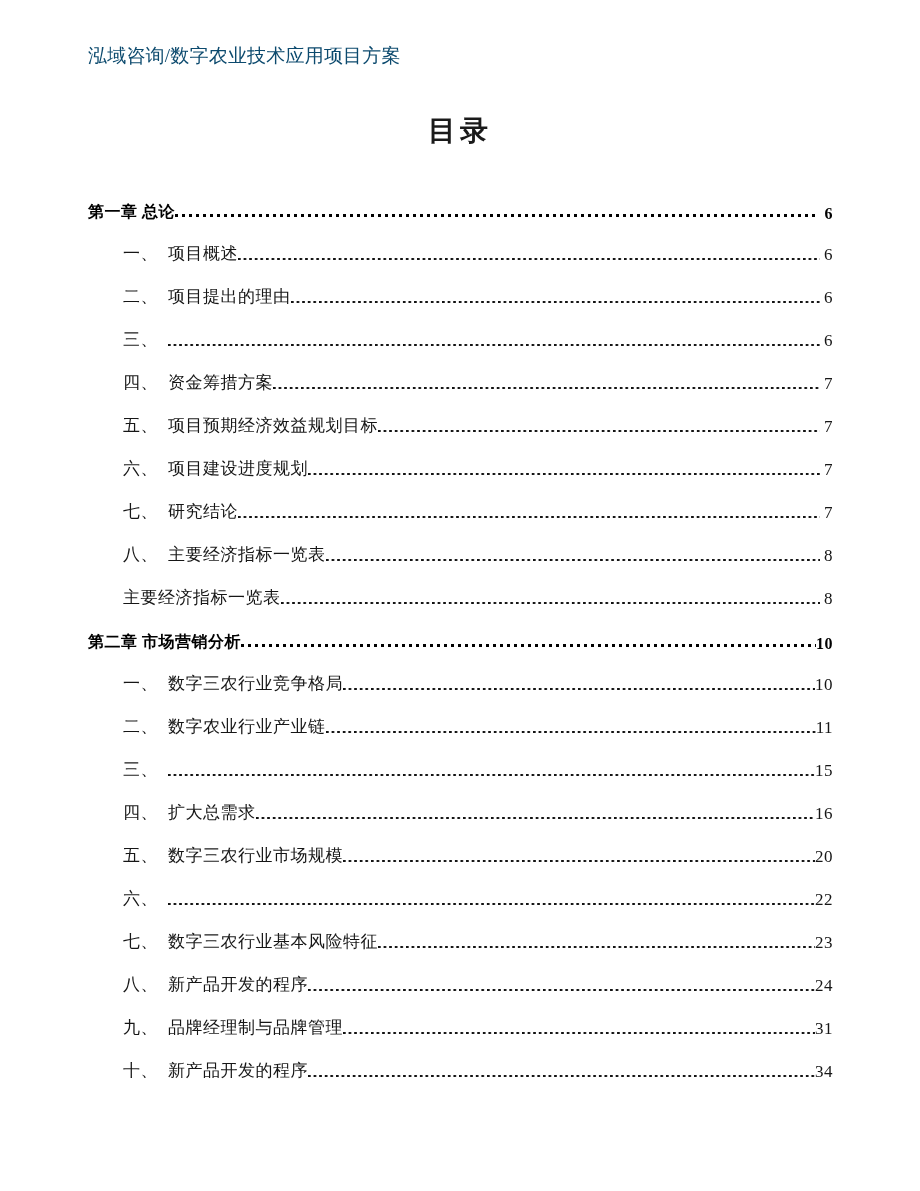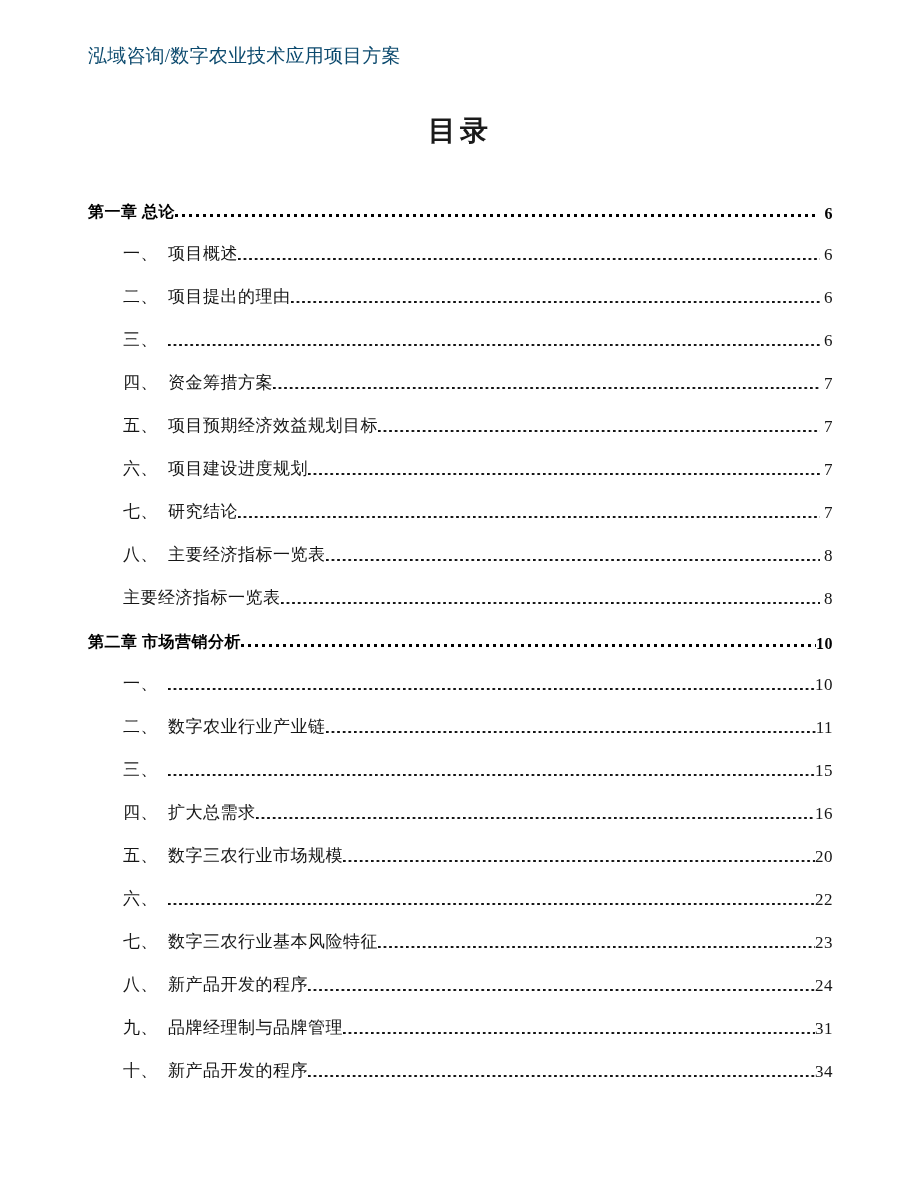--- a/index.html
+++ b/index.html
@@ -205,20 +205,21 @@
         <span class="pagenum">8</span>
       </div>
       <div class="toc-row lvl1">
         <span class="entry-label">第二章 市场营销分析</span>
         <span class="leader"></span>
         <span class="pagenum">10</span>
       </div>
       <div class="toc-row lvl2">
         <span class="indent"></span>
         <span class="numcol">一、</span>
+        <span class="entry-label">数字三农行业竞争格局</span>
         <span class="leader"></span>
         <span class="pagenum">10</span>
       </div>
       <div class="toc-row lvl2">
         <span class="indent"></span>
         <span class="numcol">二、</span>
         <span class="entry-label">数字农业行业产业链</span>
         <span class="leader"></span>
         <span class="pagenum">11</span>
       </div>

